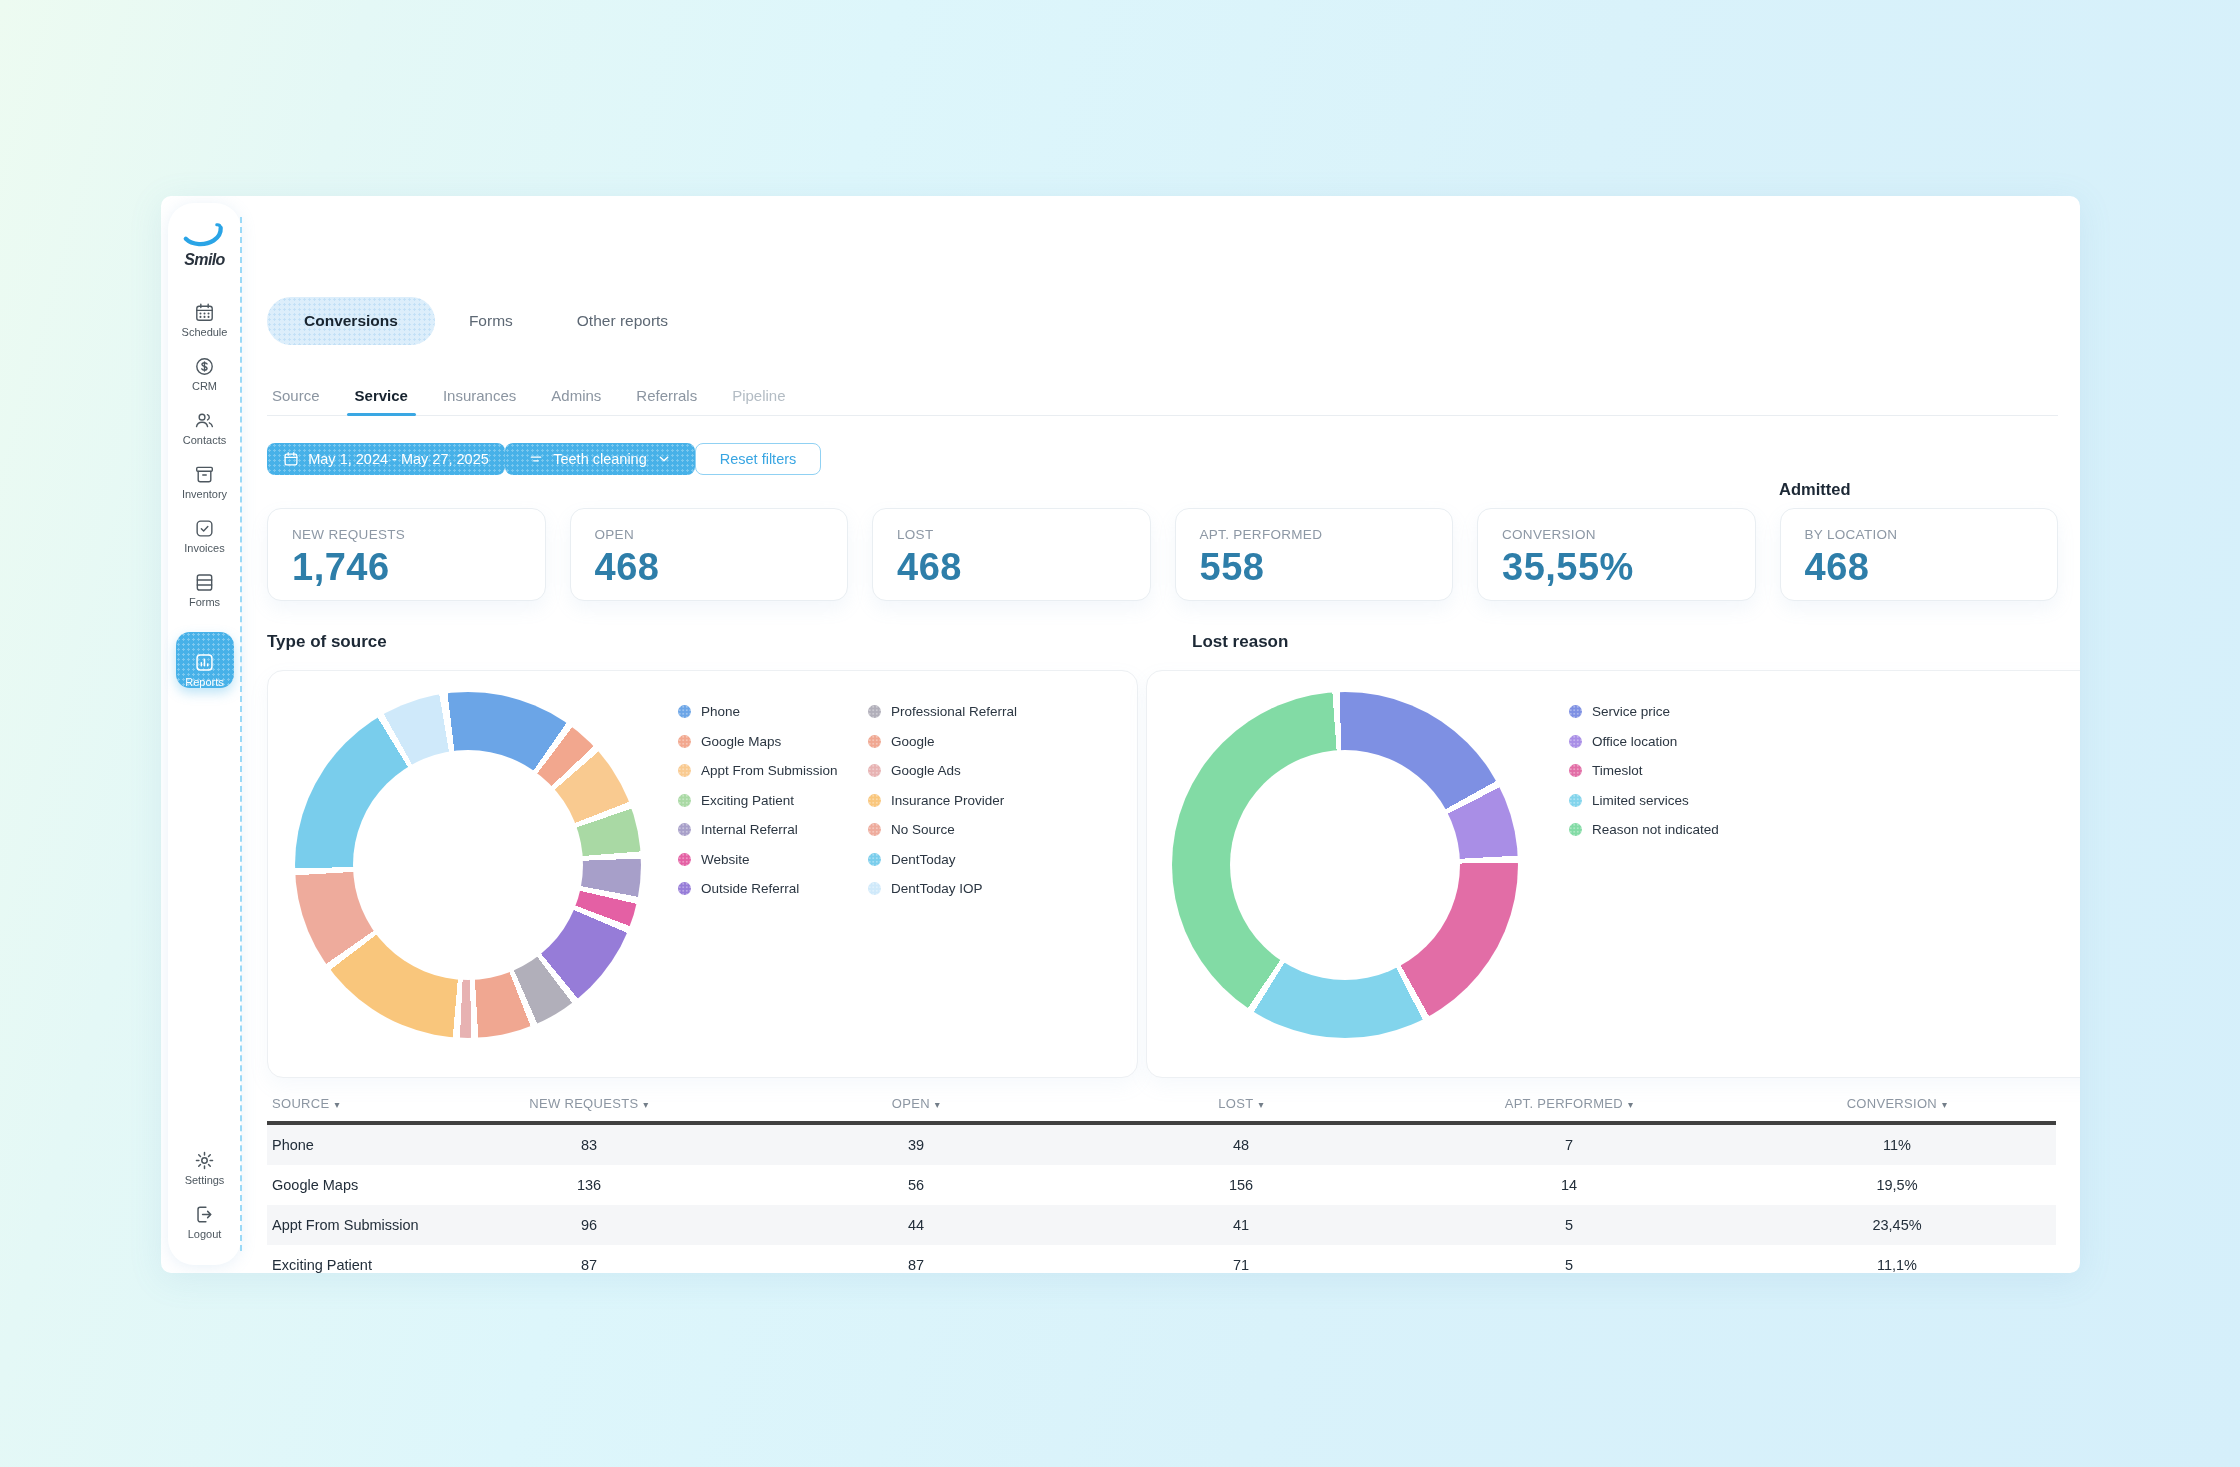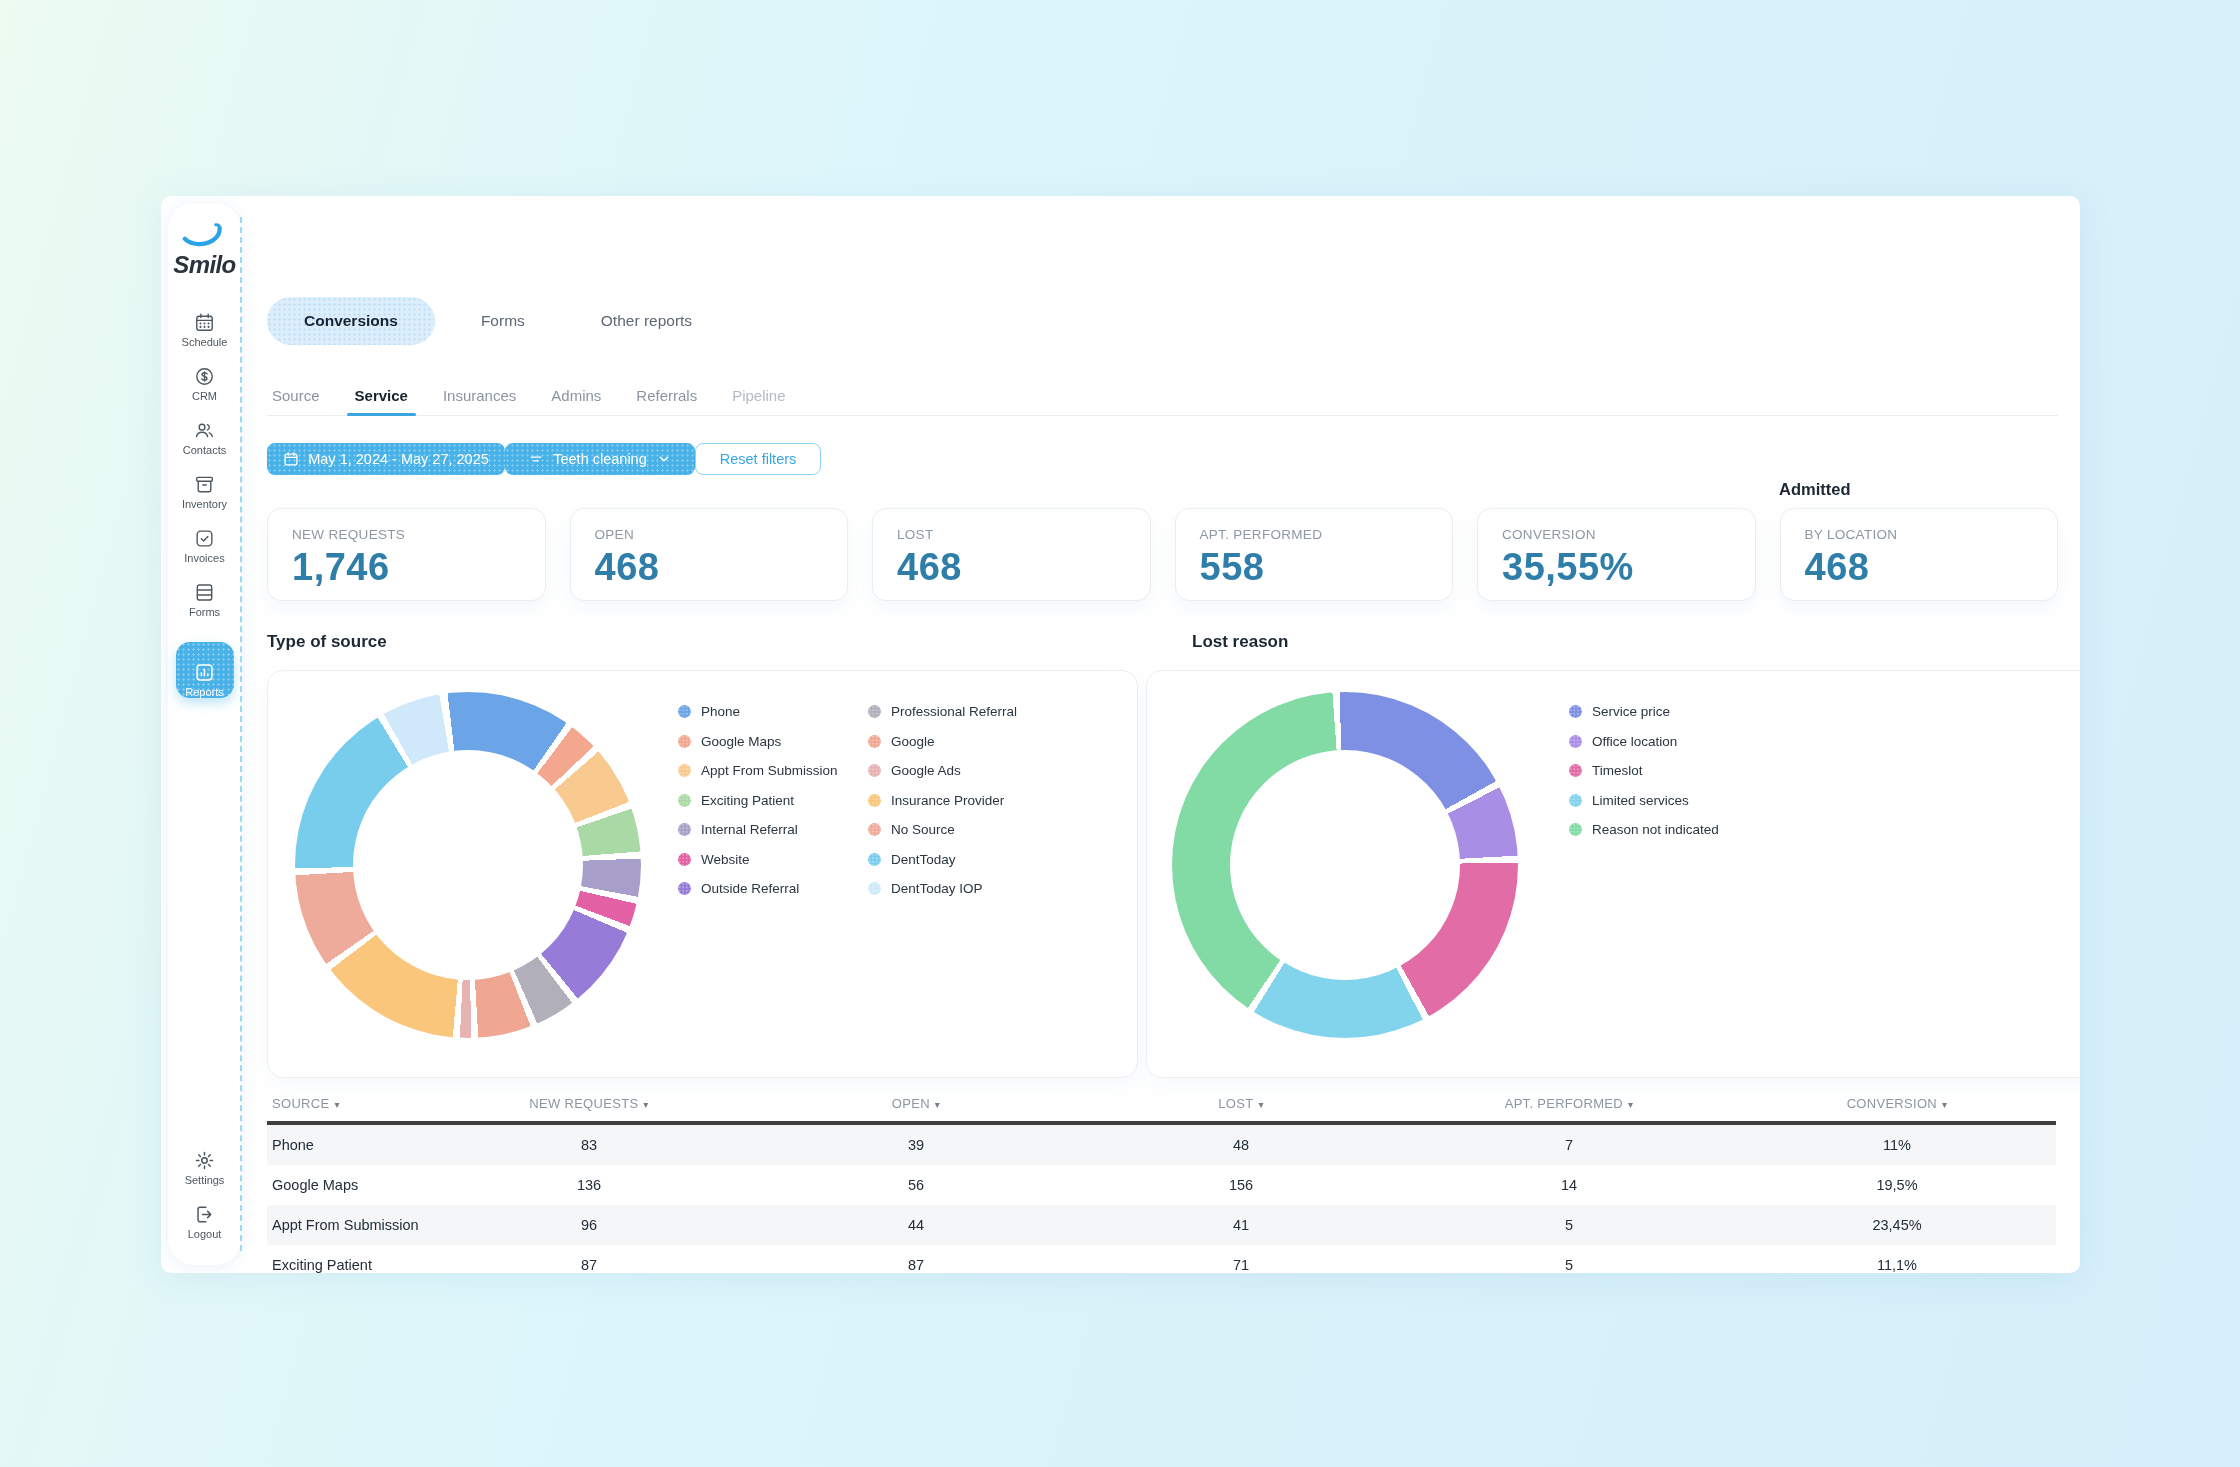--- a/index.html
+++ b/index.html
@@ -7,21 +7,21 @@
        font-family:"Liberation Sans",sans-serif;
        background:linear-gradient(105deg,#edfbf1 0%,#e4f8f6 14%,#ddf6fb 34%,#d9f2fa 62%,#d5effa 100%);}
   .panel{position:absolute;left:161px;top:196px;width:1919px;height:1077px;background:#fff;
          border-radius:10px;overflow:hidden;box-shadow:0 6px 34px rgba(100,160,200,.12);}
   
   .sidebar{position:absolute;left:7px;top:7px;width:73px;height:1062px;background:#fff;border-radius:26px;
            box-shadow:0 2px 16px rgba(120,170,210,.16);display:flex;flex-direction:column;align-items:center;z-index:5;}
   .sidebar::after{content:"";position:absolute;top:14px;bottom:14px;right:-1px;border-right:2px dashed #9ad9f7;}
   .logo{margin-top:15px;text-align:center;}
   .logo svg{width:48px;height:32px;display:block;margin:0 auto;}
-  .logo-text{font-size:24px;font-weight:bold;font-style:italic;color:#29323d;letter-spacing:-.6px;margin-top:1px;}
+  .logo-text{font-size:16px;font-weight:bold;font-style:italic;color:#29323d;letter-spacing:-.6px;margin-top:1px;}
   .nav{margin-top:24px;display:flex;flex-direction:column;align-items:center;width:100%;}
   .nav-item{width:62px;height:54px;display:flex;flex-direction:column;align-items:center;justify-content:center;cursor:pointer;}
   .icn{display:inline-flex;}
   .nav-item .icn{width:21px;height:21px;color:#4d575f;}
   .nav-item .icn svg{width:100%;height:100%;}
   .nav-label{font-size:11px;color:#4d575f;margin-top:3px;white-space:nowrap;}
   .nav-item.active{background-color:#47b1e8;border-radius:14px;width:58px;height:56px;margin-top:15px;
       background-image:radial-gradient(rgba(255,255,255,.3) 1px,transparent 1.3px);background-size:5px 5px;
       box-shadow:0 5px 12px rgba(70,177,232,.35);justify-content:flex-end;}
   .nav-item.active .icn,.nav-item.active .nav-label{color:#fff;}
@@ -35,21 +35,21 @@
   .search .icn svg{width:100%;height:100%;}
   .search input{border:none;outline:none;font-size:15px;color:#333;margin-left:11px;width:100%;font-family:inherit;background:transparent;}
   .search input::placeholder{color:#9aa4af;}
   .user{margin-left:auto;display:flex;align-items:center;gap:13px;}
   .user-name{font-size:17px;font-weight:bold;color:#1f2b38;}
   .avatar{width:37px;height:37px;border-radius:50%;background-color:#47b1e8;color:#fff;
           background-image:radial-gradient(rgba(255,255,255,.25) 1px,transparent 1.3px);background-size:5px 5px;
           display:flex;align-items:center;justify-content:center;cursor:pointer;}
   .avatar .icn{width:20px;height:20px;}
   .avatar .icn svg{width:100%;height:100%;}
-  .tabsrow{position:absolute;top:101px;left:0;display:flex;align-items:center;gap:16px;}
+  .tabsrow{position:absolute;top:101px;left:0;display:flex;align-items:center;gap:4px;}
   .tab{height:48px;display:flex;align-items:center;padding:0 30px;font-size:15.5px;color:#5d6874;border-radius:24px;cursor:pointer;white-space:nowrap;}
   .tab.active{background-color:#dceefb;color:#18242f;font-weight:bold;padding:0 37px;
       background-image:radial-gradient(rgba(130,190,235,.28) 1px,transparent 1.3px);background-size:5px 5px;}
   .subtabs{position:absolute;top:180px;left:0;right:0;height:39px;display:flex;gap:35px;align-items:center;
            border-bottom:1px solid #e9edf1;padding-left:5px;}
   .subtab{font-size:15px;color:#8b95a1;position:relative;height:100%;display:flex;align-items:center;cursor:pointer;white-space:nowrap;}
   .subtab.active{color:#16222e;font-weight:bold;}
   .subtab.active::after{content:"";position:absolute;left:-8px;right:-8px;bottom:-1px;height:3px;background:#3aa7e3;border-radius:2px;}
   .subtab.muted{color:#b3bcc4;}
   .filters{position:absolute;top:247px;left:0;display:flex;align-items:center;}

